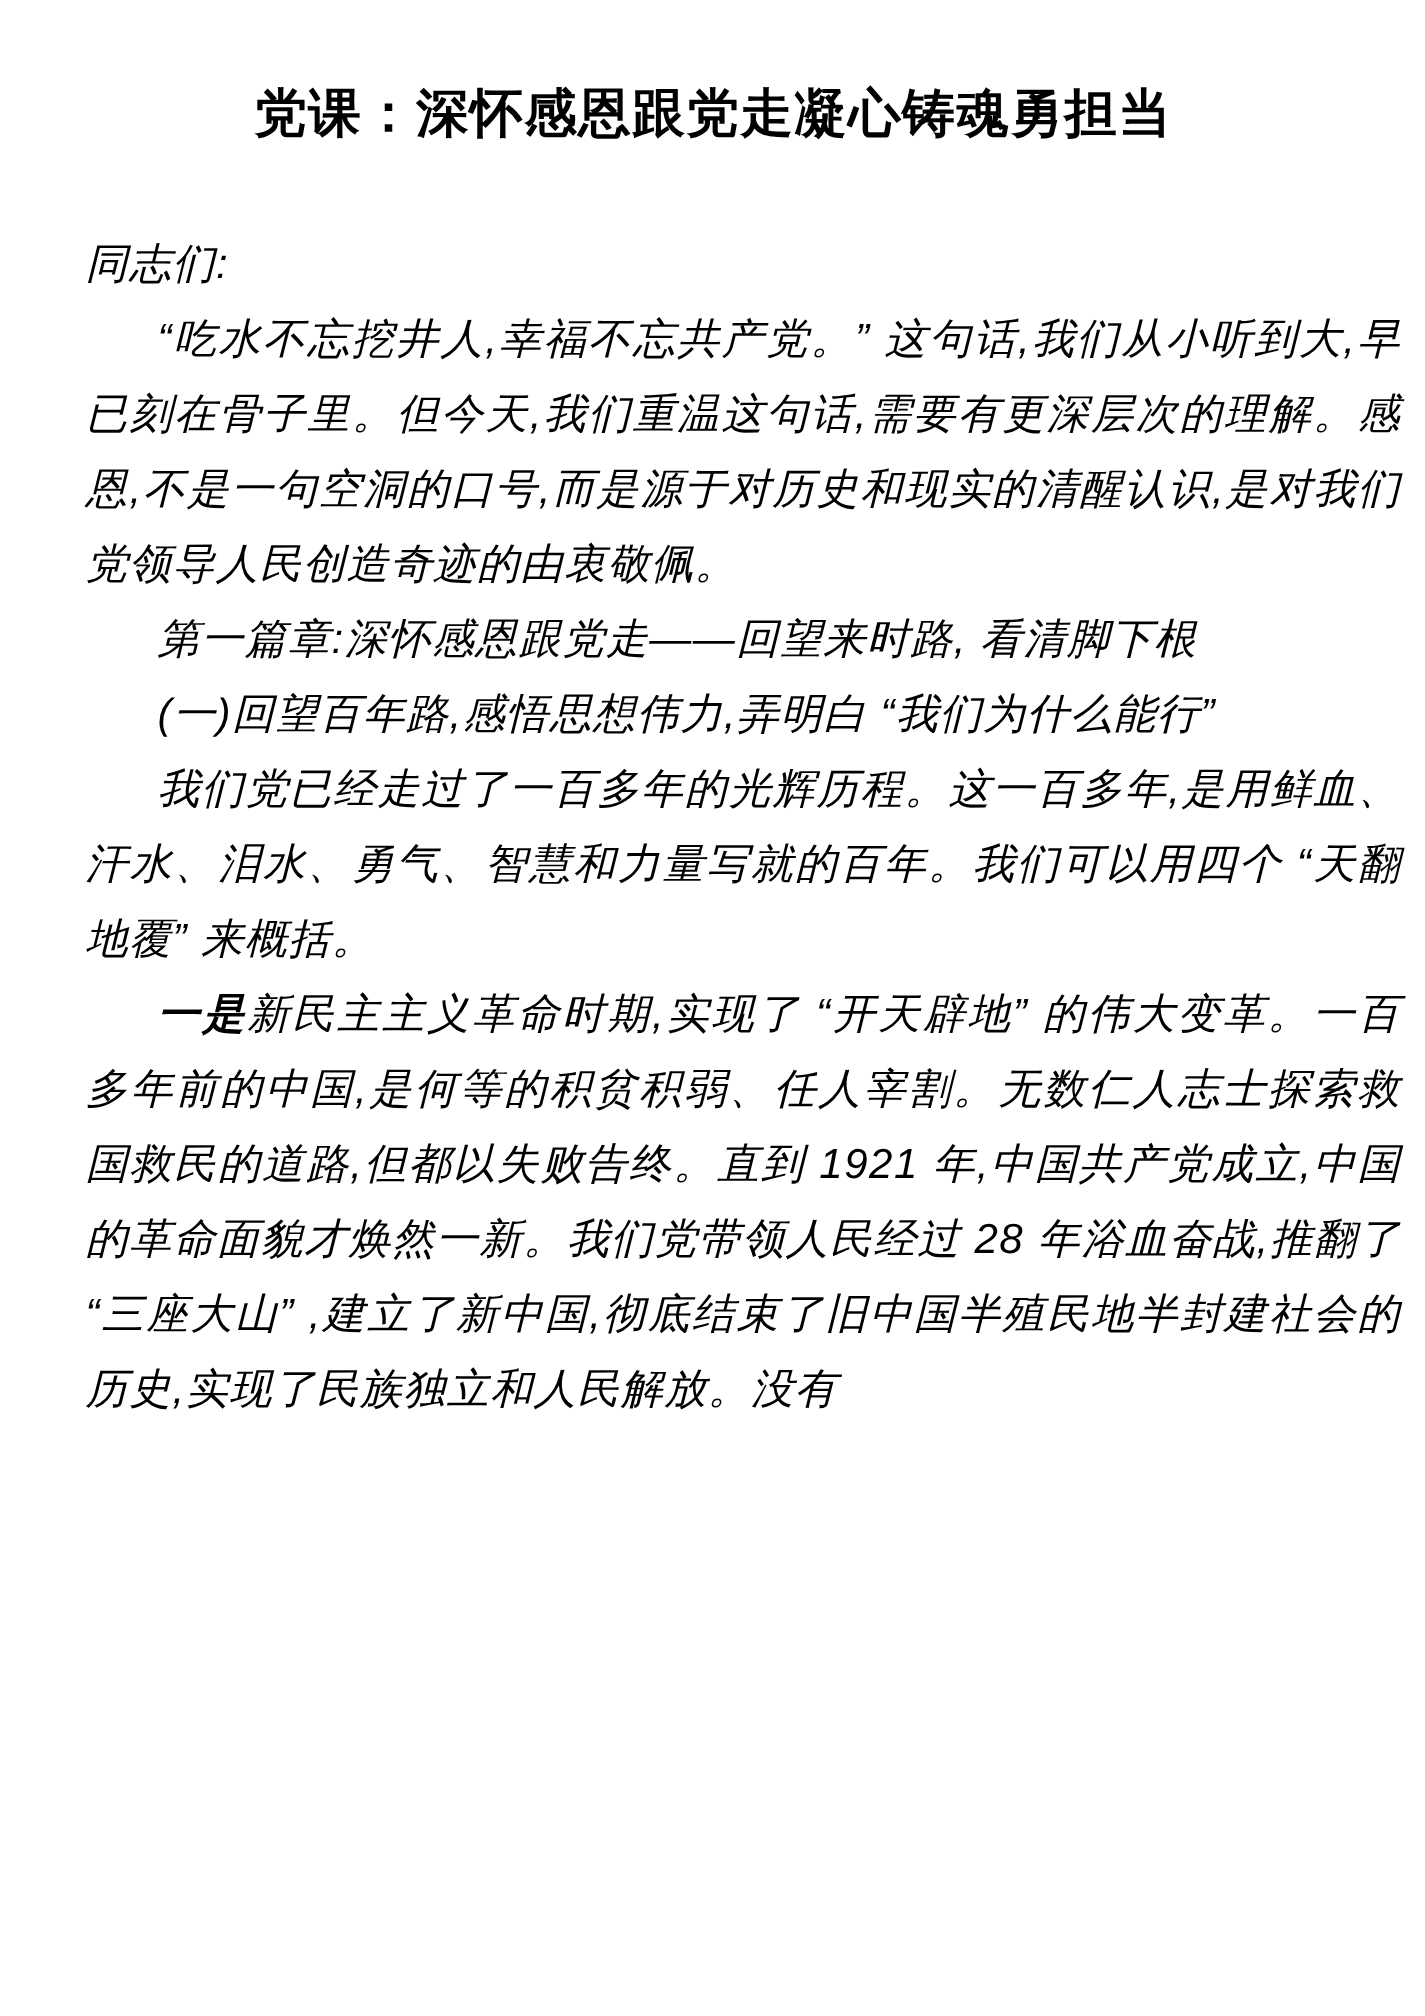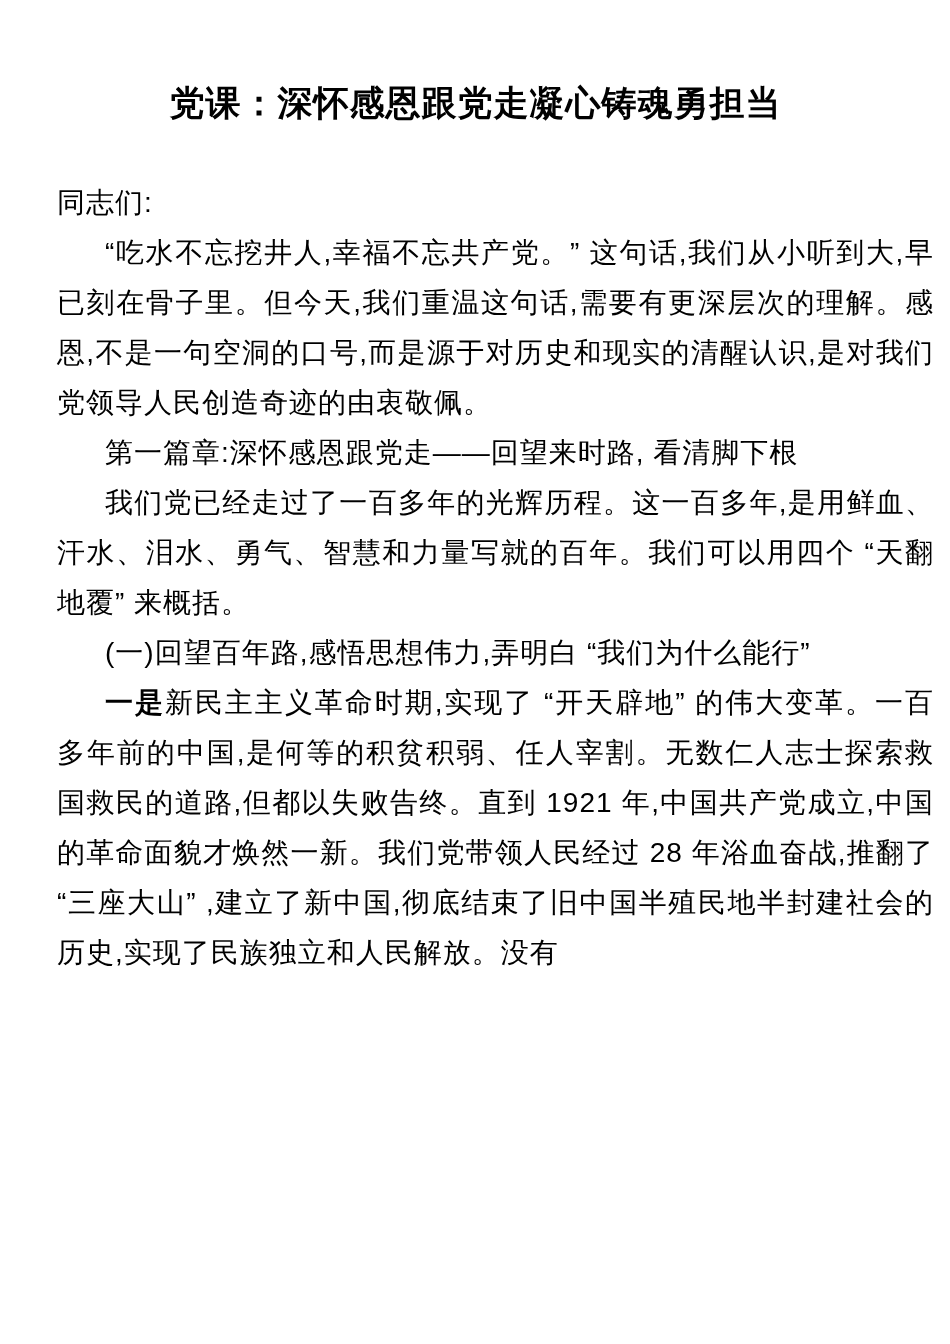--- a/index.html
+++ b/index.html
@@ -11,23 +11,22 @@
     width: 950px;
     height: 1344px;
     overflow: hidden;
     color: #000000;
     font-family: "Liberation Sans", "DejaVu Sans", sans-serif;
   }
   .page {
     box-sizing: border-box;
     width: 950px;
     height: 1272px;
-    padding: 70px 16px 0 57px;
+    padding: 55px 16px 0 57px;
     background: #ffffff;
-    margin-top: 12px;
   }
   .doc-title {
     position: relative;
     left: -20px;
     margin: 0;
     font-size: 35px;
     font-weight: bold;
     line-height: 42px;
     text-align: center;
     letter-spacing: 1px;
@@ -37,20 +36,21 @@
     margin-top: 54px;
     font-size: 28px;
     line-height: 50px;
     text-align: justify;
     letter-spacing: 1px;
   }
   .doc-body p {
     margin: 0;
     padding: 0;
     text-indent: 48px;
+    font-style: italic;
   }
   .doc-body p.salutation {
     text-indent: 0;
   }
   .lead-bold {
     font-weight: bold;
   }
 </style>
 </head>
 <body>
@@ -66,25 +66,25 @@
 
     <p>
       <span>“吃水不忘挖井人,幸福不忘共产党。” 这句话,我们从小听到大,早已刻在骨子里。但今天,我们重温这句话,需要有更深层次的理解。感恩,不是一句空洞的口号,而是源于对历史和现实的清醒认识,是对我们党领导人民创造奇迹的由衷敬佩。</span>
     </p>
 
     <p>
       <span>第一篇章:深怀感恩跟党走——回望来时路, 看清脚下根</span>
     </p>
 
     <p>
-      <span>我们党已经走过了一百多年的光辉历程。这一百多年,是用鲜血、汗水、泪水、勇气、智慧和力量写就的百年。我们可以用四个 “天翻地覆” 来概括。</span>
+      <span>(一)回望百年路,感悟思想伟力,弄明白 “我们为什么能行”</span>
     </p>
 
     <p>
-      <span>(一)回望百年路,感悟思想伟力,弄明白 “我们为什么能行”</span>
+      <span>我们党已经走过了一百多年的光辉历程。这一百多年,是用鲜血、汗水、泪水、勇气、智慧和力量写就的百年。我们可以用四个 “天翻地覆” 来概括。</span>
     </p>
 
     <p>
       <span class="lead-bold">一是</span><span>新民主主义革命时期,实现了 “开天辟地” 的伟大变革。一百多年前的中国,是何等的积贫积弱、任人宰割。无数仁人志士探索救国救民的道路,但都以失败告终。直到 1921 年,中国共产党成立,中国的革命面貌才焕然一新。我们党带领人民经过 28 年浴血奋战,推翻了 “三座大山” ,建立了新中国,彻底结束了旧中国半殖民地半封建社会的历史,实现了民族独立和人民解放。没有</span>
     </p>
 
   </div>
 </div>
 
 </body></html>

